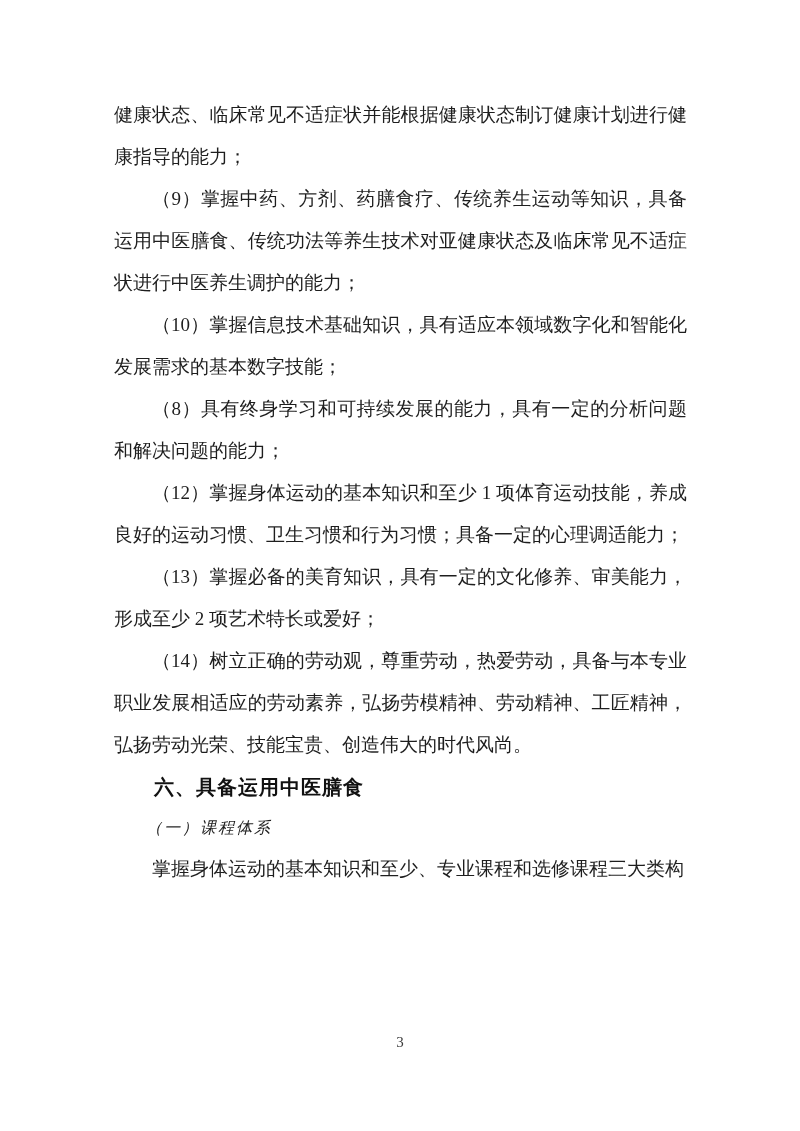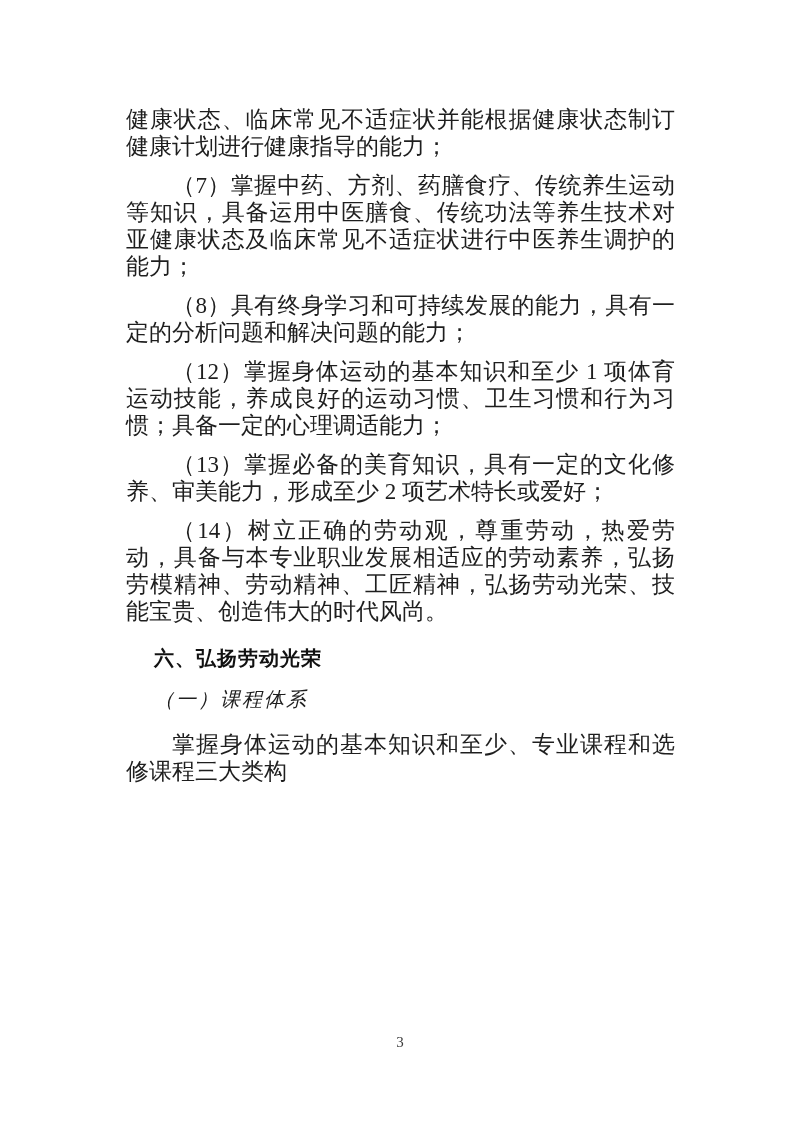--- a/index.html
+++ b/index.html
@@ -16,23 +16,23 @@
     font-family: "Liberation Serif", "DejaVu Serif", serif;
     color: #1e1e1e;
   }
   .content {
     position: absolute;
     left: 114px;
     top: 94px;
     width: 573px;
   }
   .para {
-    margin: 12px;
-    font-size: 23px;
-    line-height: 27px;
+    margin: 0;
+    font-size: 19px;
+    line-height: 42px;
     text-align: justify;
     text-justify: inter-ideograph;
     word-break: break-all;
     color: #1e1e1e;
   }
   .para.indent {
     text-indent: 2em;
   }
   .heading-bold {
     margin: 0;
@@ -41,21 +41,21 @@
     font-size: 20px;
     line-height: 42px;
     text-indent: 2em;
     color: #111111;
     letter-spacing: 1px;
   }
   .heading-kai {
     margin: 0;
     font-family: "Liberation Serif", "DejaVu Serif", serif;
     font-style: italic;
-    font-size: 20px;
+    font-size: 16px;
     line-height: 40px;
     text-indent: 2em;
     color: #1e1e1e;
     letter-spacing: 2px;
   }
   .page-number {
     position: absolute;
     left: 0;
     right: 0;
     top: 1032px;
@@ -65,24 +65,25 @@
     color: #3c3c3c;
     font-family: "Liberation Serif", "DejaVu Serif", serif;
   }
 </style>
 </head>
 <body>
 
 <div class="page">
   <div class="content">
     <p class="para">健康状态、临床常见不适症状并能根据健康状态制订健康计划进行健康指导的能力；</p>
-    <p class="para indent">（7）掌握中药、方剂、药膳食疗、传统养生运动等知识，具备运用中医膳食、传统功法等养生技术对亚健康状态及临床常见不适症状进行中医养生调护的能力；</p>
+    <p class="para indent">（9）掌握中药、方剂、药膳食疗、传统养生运动等知识，具备运用中医膳食、传统功法等养生技术对亚健康状态及临床常见不适症状进行中医养生调护的能力；</p>
+    <p class="para indent">（10）掌握信息技术基础知识，具有适应本领域数字化和智能化发展需求的基本数字技能；</p>
     <p class="para indent">（8）具有终身学习和可持续发展的能力，具有一定的分析问题和解决问题的能力；</p>
     <p class="para indent">（12）掌握身体运动的基本知识和至少 1 项体育运动技能，养成良好的运动习惯、卫生习惯和行为习惯；具备一定的心理调适能力；</p>
     <p class="para indent">（13）掌握必备的美育知识，具有一定的文化修养、审美能力，形成至少 2 项艺术特长或爱好；</p>
     <p class="para indent">（14）树立正确的劳动观，尊重劳动，热爱劳动，具备与本专业职业发展相适应的劳动素养，弘扬劳模精神、劳动精神、工匠精神，弘扬劳动光荣、技能宝贵、创造伟大的时代风尚。</p>
-    <p class="heading-bold">六、弘扬劳动光荣</p>
+    <p class="heading-bold">六、具备运用中医膳食</p>
     <p class="heading-kai">（一）课程体系</p>
     <p class="para indent">掌握身体运动的基本知识和至少、专业课程和选修课程三大类构</p>
   </div>
 
   <div class="page-number">3</div>
 </div>
 
 </body></html>

